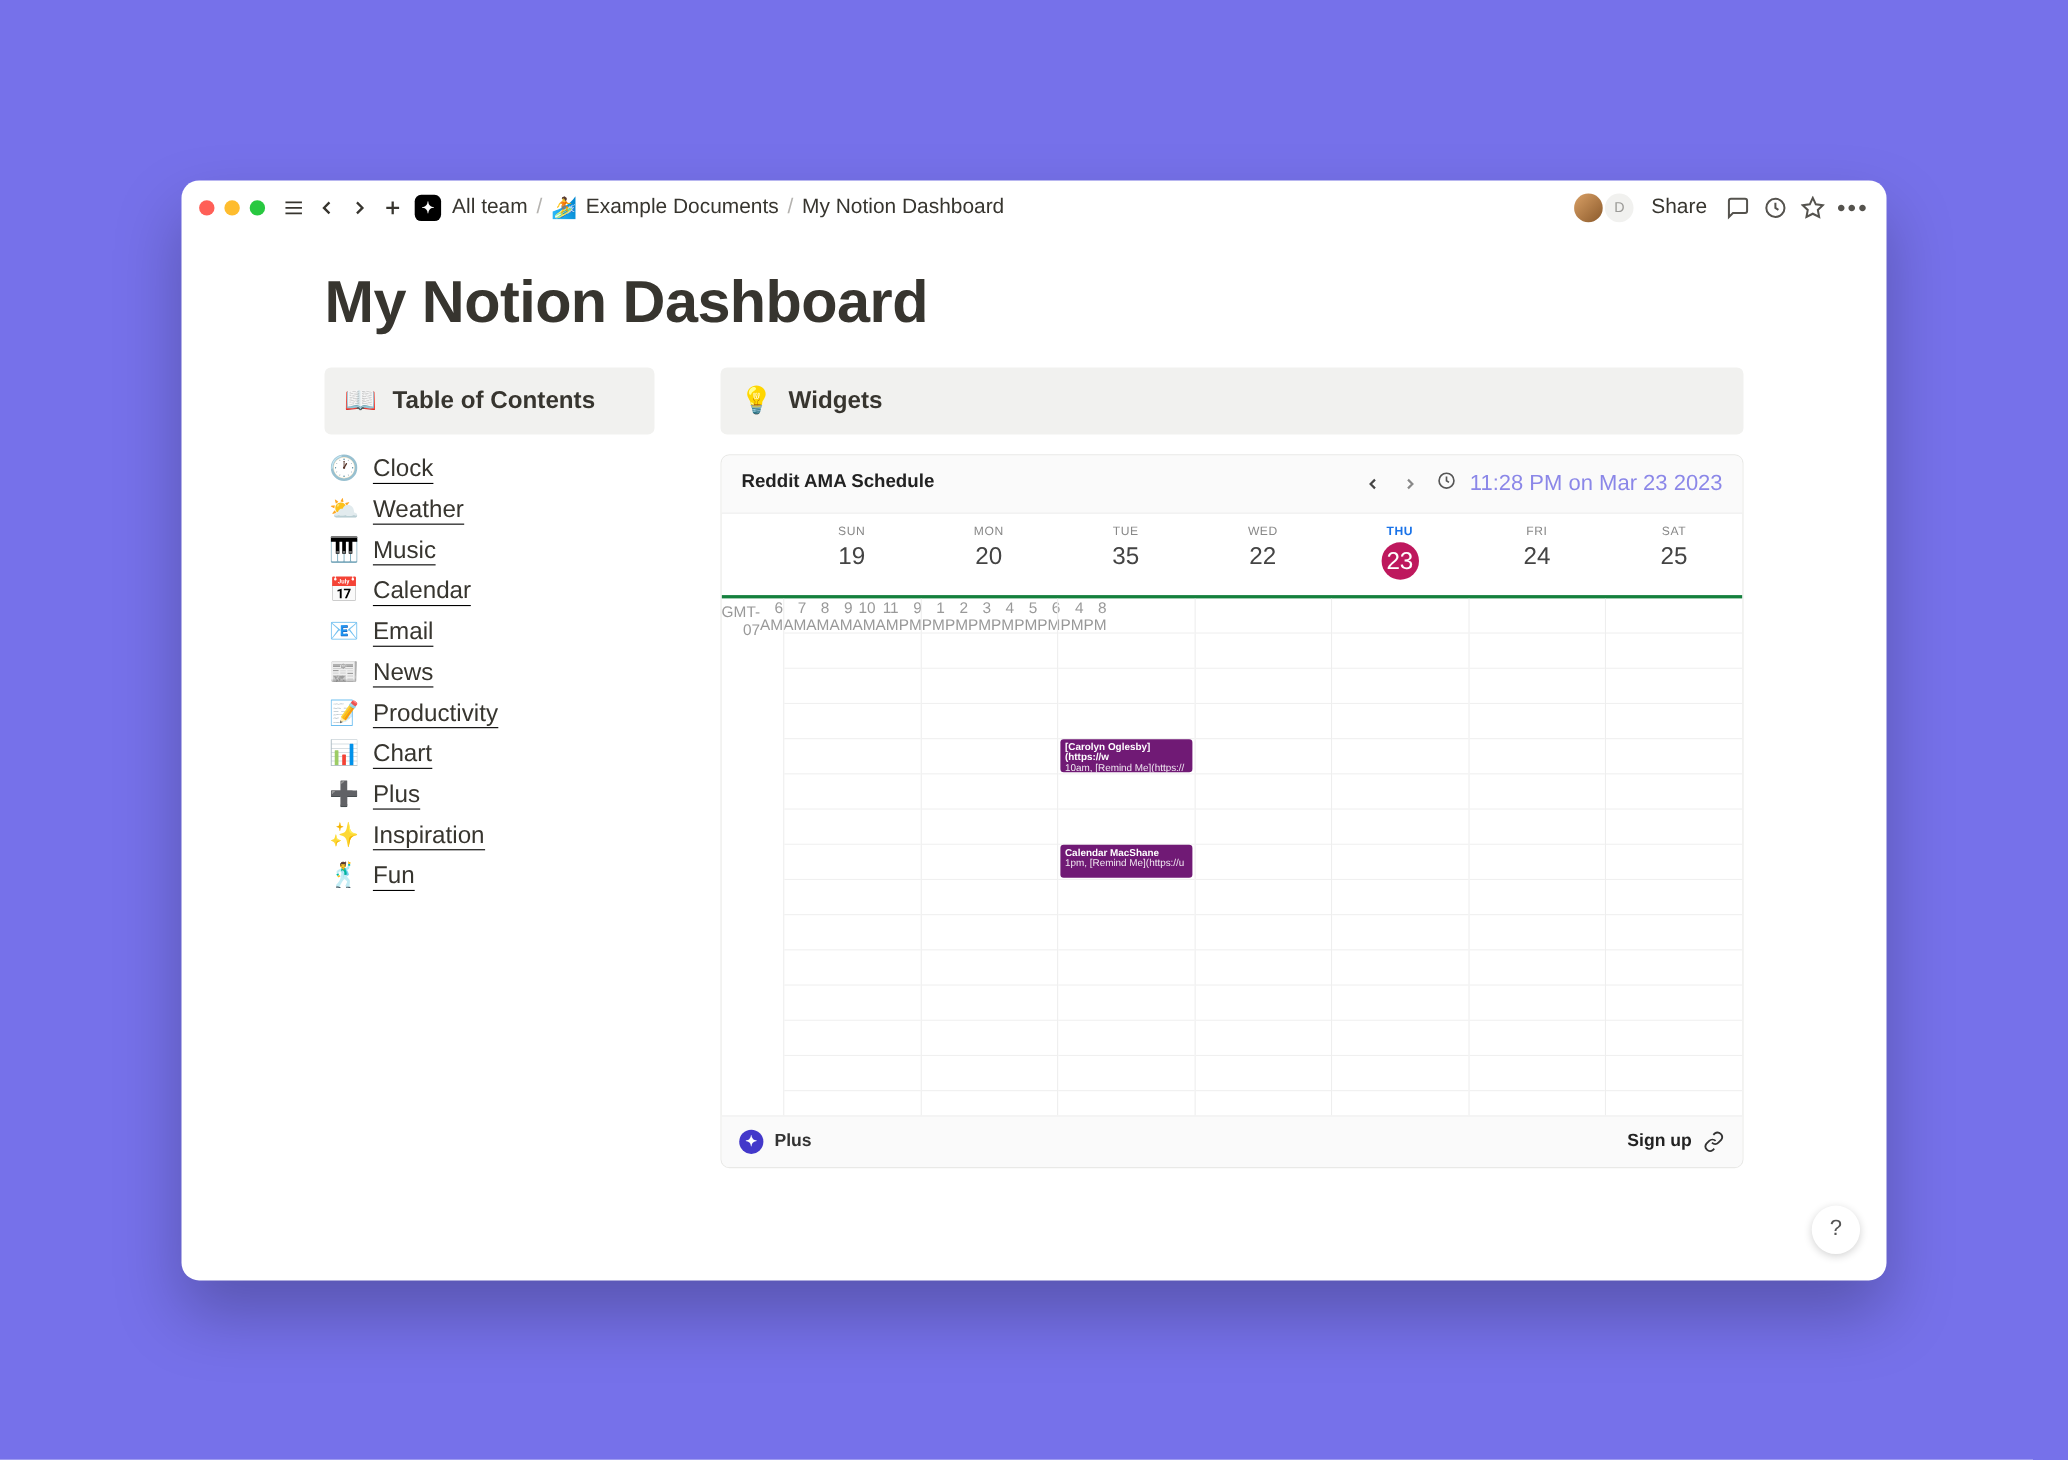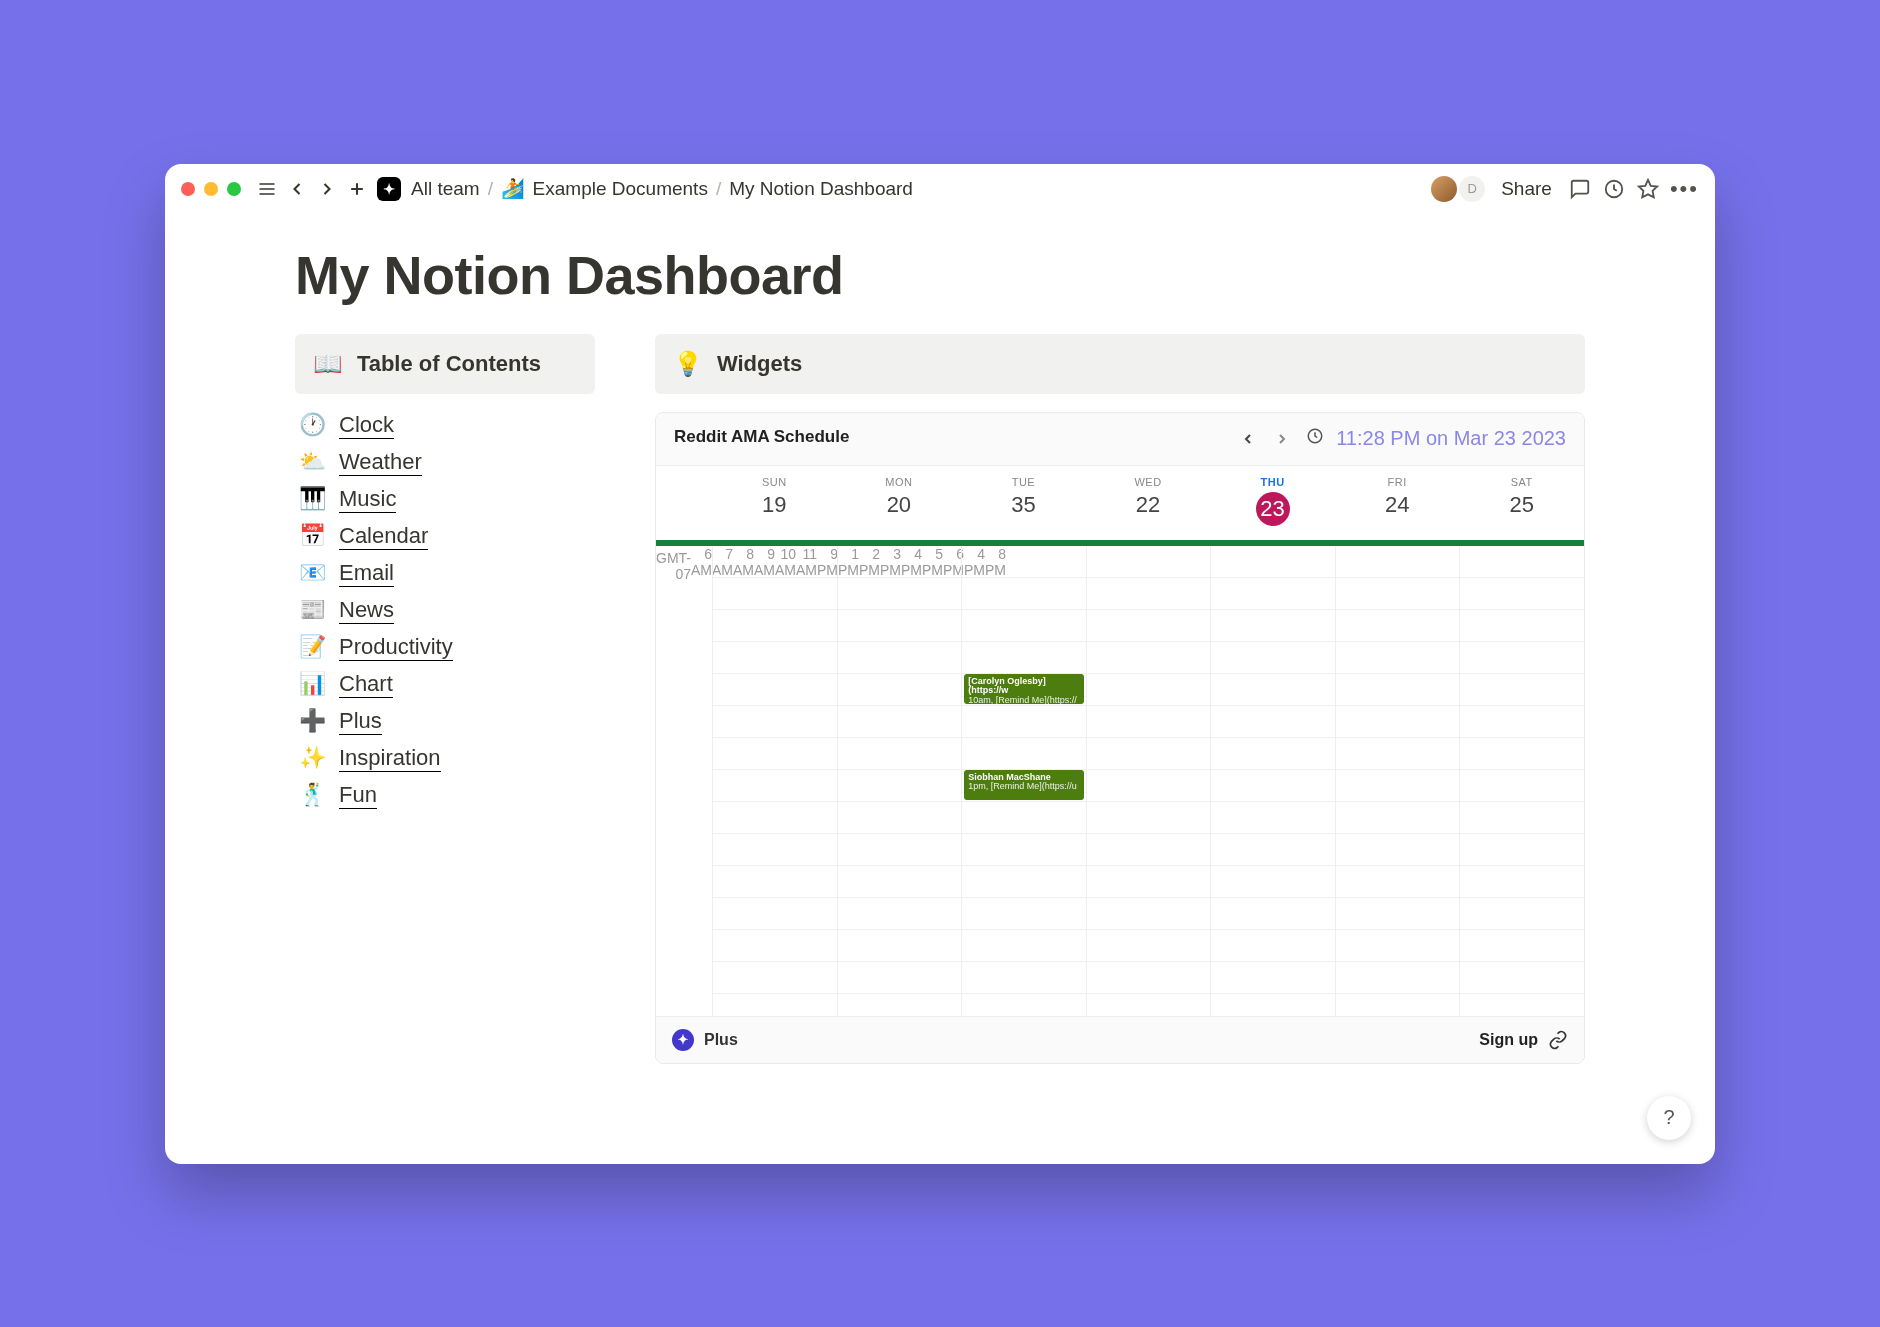--- a/index.html
+++ b/index.html
@@ -107,21 +107,21 @@
     display:flex; align-items:flex-start;
     padding:14px 18px; gap:12px;
     border-bottom:1px solid #eee;
     background:#fafafa;
   }
   .widget-head .wtitle { font-weight:700; font-size:17px; color:#222;}
   .widget-head .nav-arrows { display:flex; gap:10px; color:#444;}
   .widget-head .nav-arrows span { cursor:pointer; padding:4px; }
   .widget-head .ts { color:#8b87e8; font-size:20px; }
   .cal-days {
-    display:flex; border-bottom:6px solid #15803d;
+    display:flex; border-bottom:3px solid #15803d;
     padding-left:56px;
   }
   .day-col {
     flex:1; text-align:center; padding:10px 0 14px;
   }
   .day-col .dw { font-size:11px; color:#888; text-transform:uppercase; letter-spacing:0.5px;}
   .day-col .dn { font-size:22px; color:#444; margin-top:4px;}
   .day-col.today .dn {
     background:#be185d; color:#fff; width:34px;height:34px;
     border-radius:50%; display:flex;align-items:center;justify-content:center;
@@ -139,21 +139,21 @@
   .hours-col .hr { height:32px; display:flex; align-items:flex-start; justify-content:flex-end; }
   .grid-body { flex:1; display:flex; position:relative;}
   .grid-day {
     flex:1; border-left:1px solid #eee; position:relative;
   }
   .grid-day .row-line {
     height:32px; border-bottom:1px solid #f0f0f0;
   }
   .event {
     position:absolute; left:2px; right:2px;
-    background:#4d7c0f; color:#fff; border-radius:3px;
+    background:#701a75; color:#fff; border-radius:3px;
     font-size:9px; padding:3px 4px; line-height:1.1;
     overflow:hidden;
   }
   .event .et { font-weight:600; }
   .event .es { opacity:0.9; }
   .event.e1 { top:128px; height:30px; }
   .event.e2 { top:224px; height:30px; }
   .widget-foot {
     display:flex; align-items:center; padding:12px 16px;
     border-top:1px solid #eee; gap:10px;
@@ -430,21 +430,21 @@
                   <div class="row-line"></div>
                   <div class="row-line"></div>
                   <div class="row-line"></div>
                   <div class="row-line"></div>
                   <div class="row-line"></div>
                   <div class="event e1">
                     <div class="et">[Carolyn Oglesby](https://w</div>
                     <div class="es">10am, [Remind Me](https://</div>
                   </div>
                   <div class="event e2">
-                    <div class="et">Siobhan MacShane</div>
+                    <div class="et">Calendar MacShane</div>
                     <div class="es">1pm, [Remind Me](https://u</div>
                   </div>
                 </div>
                 <div class="grid-day">
                   <div class="row-line"></div>
                   <div class="row-line"></div>
                   <div class="row-line"></div>
                   <div class="row-line"></div>
                   <div class="row-line"></div>
                   <div class="row-line"></div>

